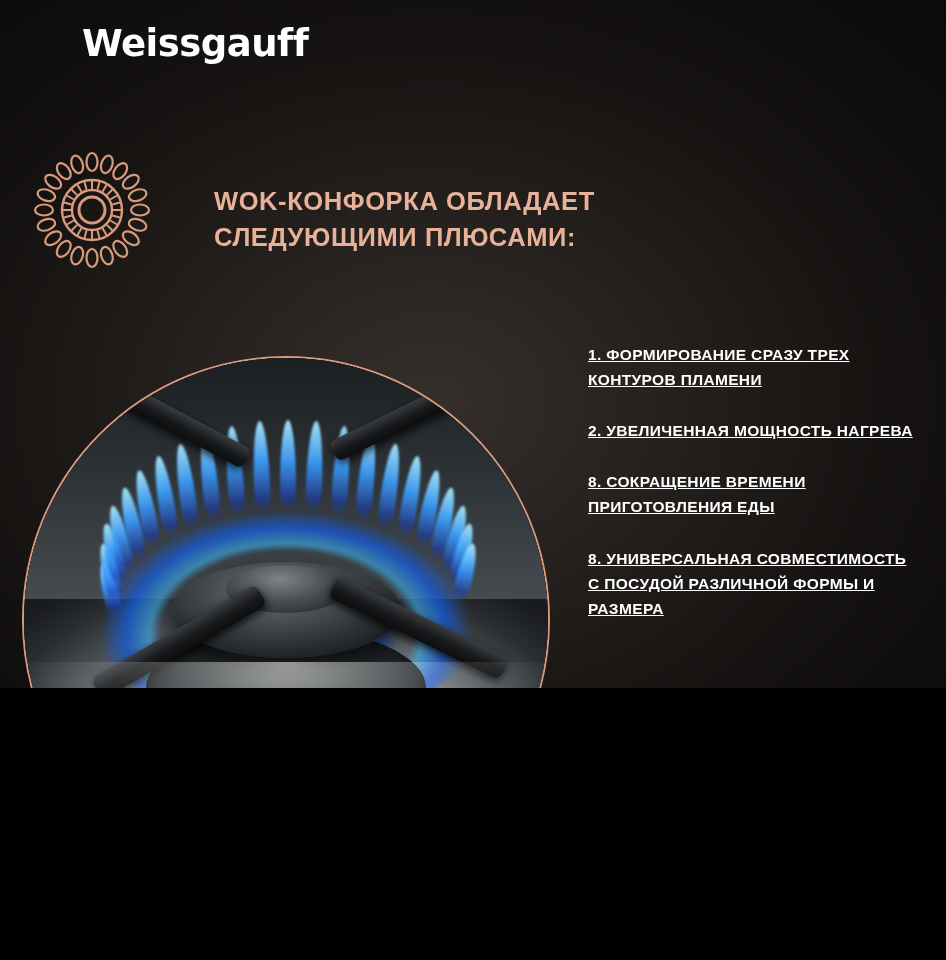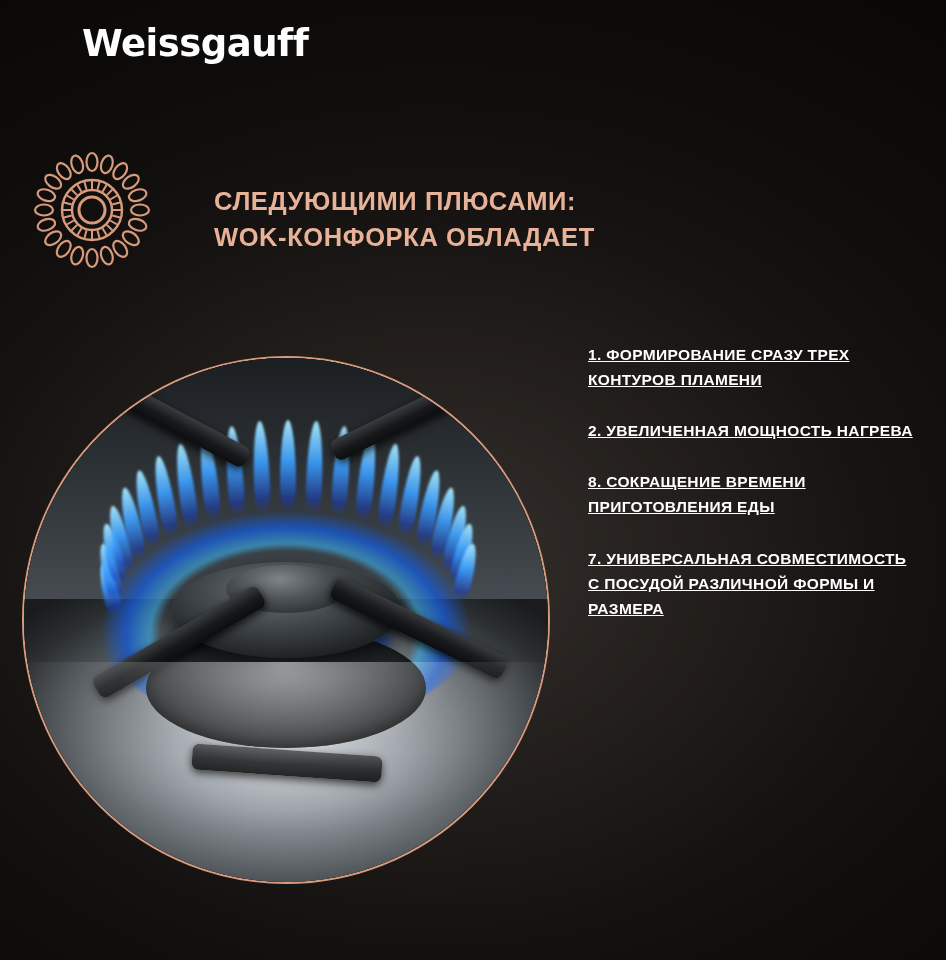--- a/index.html
+++ b/index.html
@@ -6,21 +6,21 @@
     margin: 0;
     padding: 0;
     background: #000;
   }
   body {
     font-family: "Liberation Sans", sans-serif;
   }
   .page {
     position: relative;
     width: 946px;
-    height: 960px;
+    height: 688px;
     background: radial-gradient(ellipse 900px 700px at 46% 58%, #2b2623 0%, #1a1715 38%, #100e0d 66%, #080706 100%);
     overflow: hidden;
   }
   .vignette {
     position: absolute;
     inset: 0;
     background: radial-gradient(ellipse 780px 620px at 44% 60%, rgba(255,230,210,0.05) 0%, rgba(0,0,0,0) 60%);
     pointer-events: none;
   }
 
@@ -237,22 +237,22 @@
           <ellipse cx="82.83" cy="22.35" rx="5.5" ry="9" fill="none" stroke="#d89a7c" stroke-width="2.2" transform="rotate(378.00 82.83 22.35)"></ellipse>
           <ellipse cx="96.21" cy="29.17" rx="5.5" ry="9" fill="none" stroke="#d89a7c" stroke-width="2.2" transform="rotate(396.00 96.21 29.17)"></ellipse>
           <ellipse cx="106.83" cy="39.79" rx="5.5" ry="9" fill="none" stroke="#d89a7c" stroke-width="2.2" transform="rotate(414.00 106.83 39.79)"></ellipse>
           <ellipse cx="113.65" cy="53.17" rx="5.5" ry="9" fill="none" stroke="#d89a7c" stroke-width="2.2" transform="rotate(432.00 113.65 53.17)"></ellipse>
         </g>
 
     </svg>
   </div>
 
   <div class="heading">
+    <span class="ln">WOK-КОНФОРКА ОБЛАДАЕТ</span>
     <span class="ln">СЛЕДУЮЩИМИ ПЛЮСАМИ:</span>
-    <span class="ln">WOK-КОНФОРКА ОБЛАДАЕТ</span>
   </div>
 
   <div class="photo-wrap">
     <div class="photo">
       <div class="burner-scene">
         <div class="steel-top"></div>
         <div class="flame-ring"></div>
         <div id="tongues">
             <div class="tongue" style="height: 52px; left: 84.3394px; top: 204.028px; transform: rotate(-14deg);"></div>
             <div class="tongue" style="height: 57.6926px; left: 84.6309px; top: 184.092px; transform: rotate(-13.9deg);"></div>
@@ -290,15 +290,15 @@
           </div>
         <div class="steel-sheen"></div>
       </div>
     </div>
   </div>
 
   <div class="benefits">
     <div class="benefit">1. ФОРМИРОВАНИЕ СРАЗУ ТРЕХ КОНТУРОВ ПЛАМЕНИ</div>
     <div class="benefit">2. УВЕЛИЧЕННАЯ МОЩНОСТЬ НАГРЕВА</div>
     <div class="benefit">8. СОКРАЩЕНИЕ ВРЕМЕНИ ПРИГОТОВЛЕНИЯ ЕДЫ</div>
-    <div class="benefit">7. УНИВЕРСАЛЬНАЯ СОВМЕСТИМОСТЬ С ПОСУДОЙ РАЗЛИЧНОЙ ФОРМЫ И РАЗМЕРА</div>
+    <div class="benefit">8. УНИВЕРСАЛЬНАЯ СОВМЕСТИМОСТЬ С ПОСУДОЙ РАЗЛИЧНОЙ ФОРМЫ И РАЗМЕРА</div>
   </div>
 </div>
 
 </body></html>

